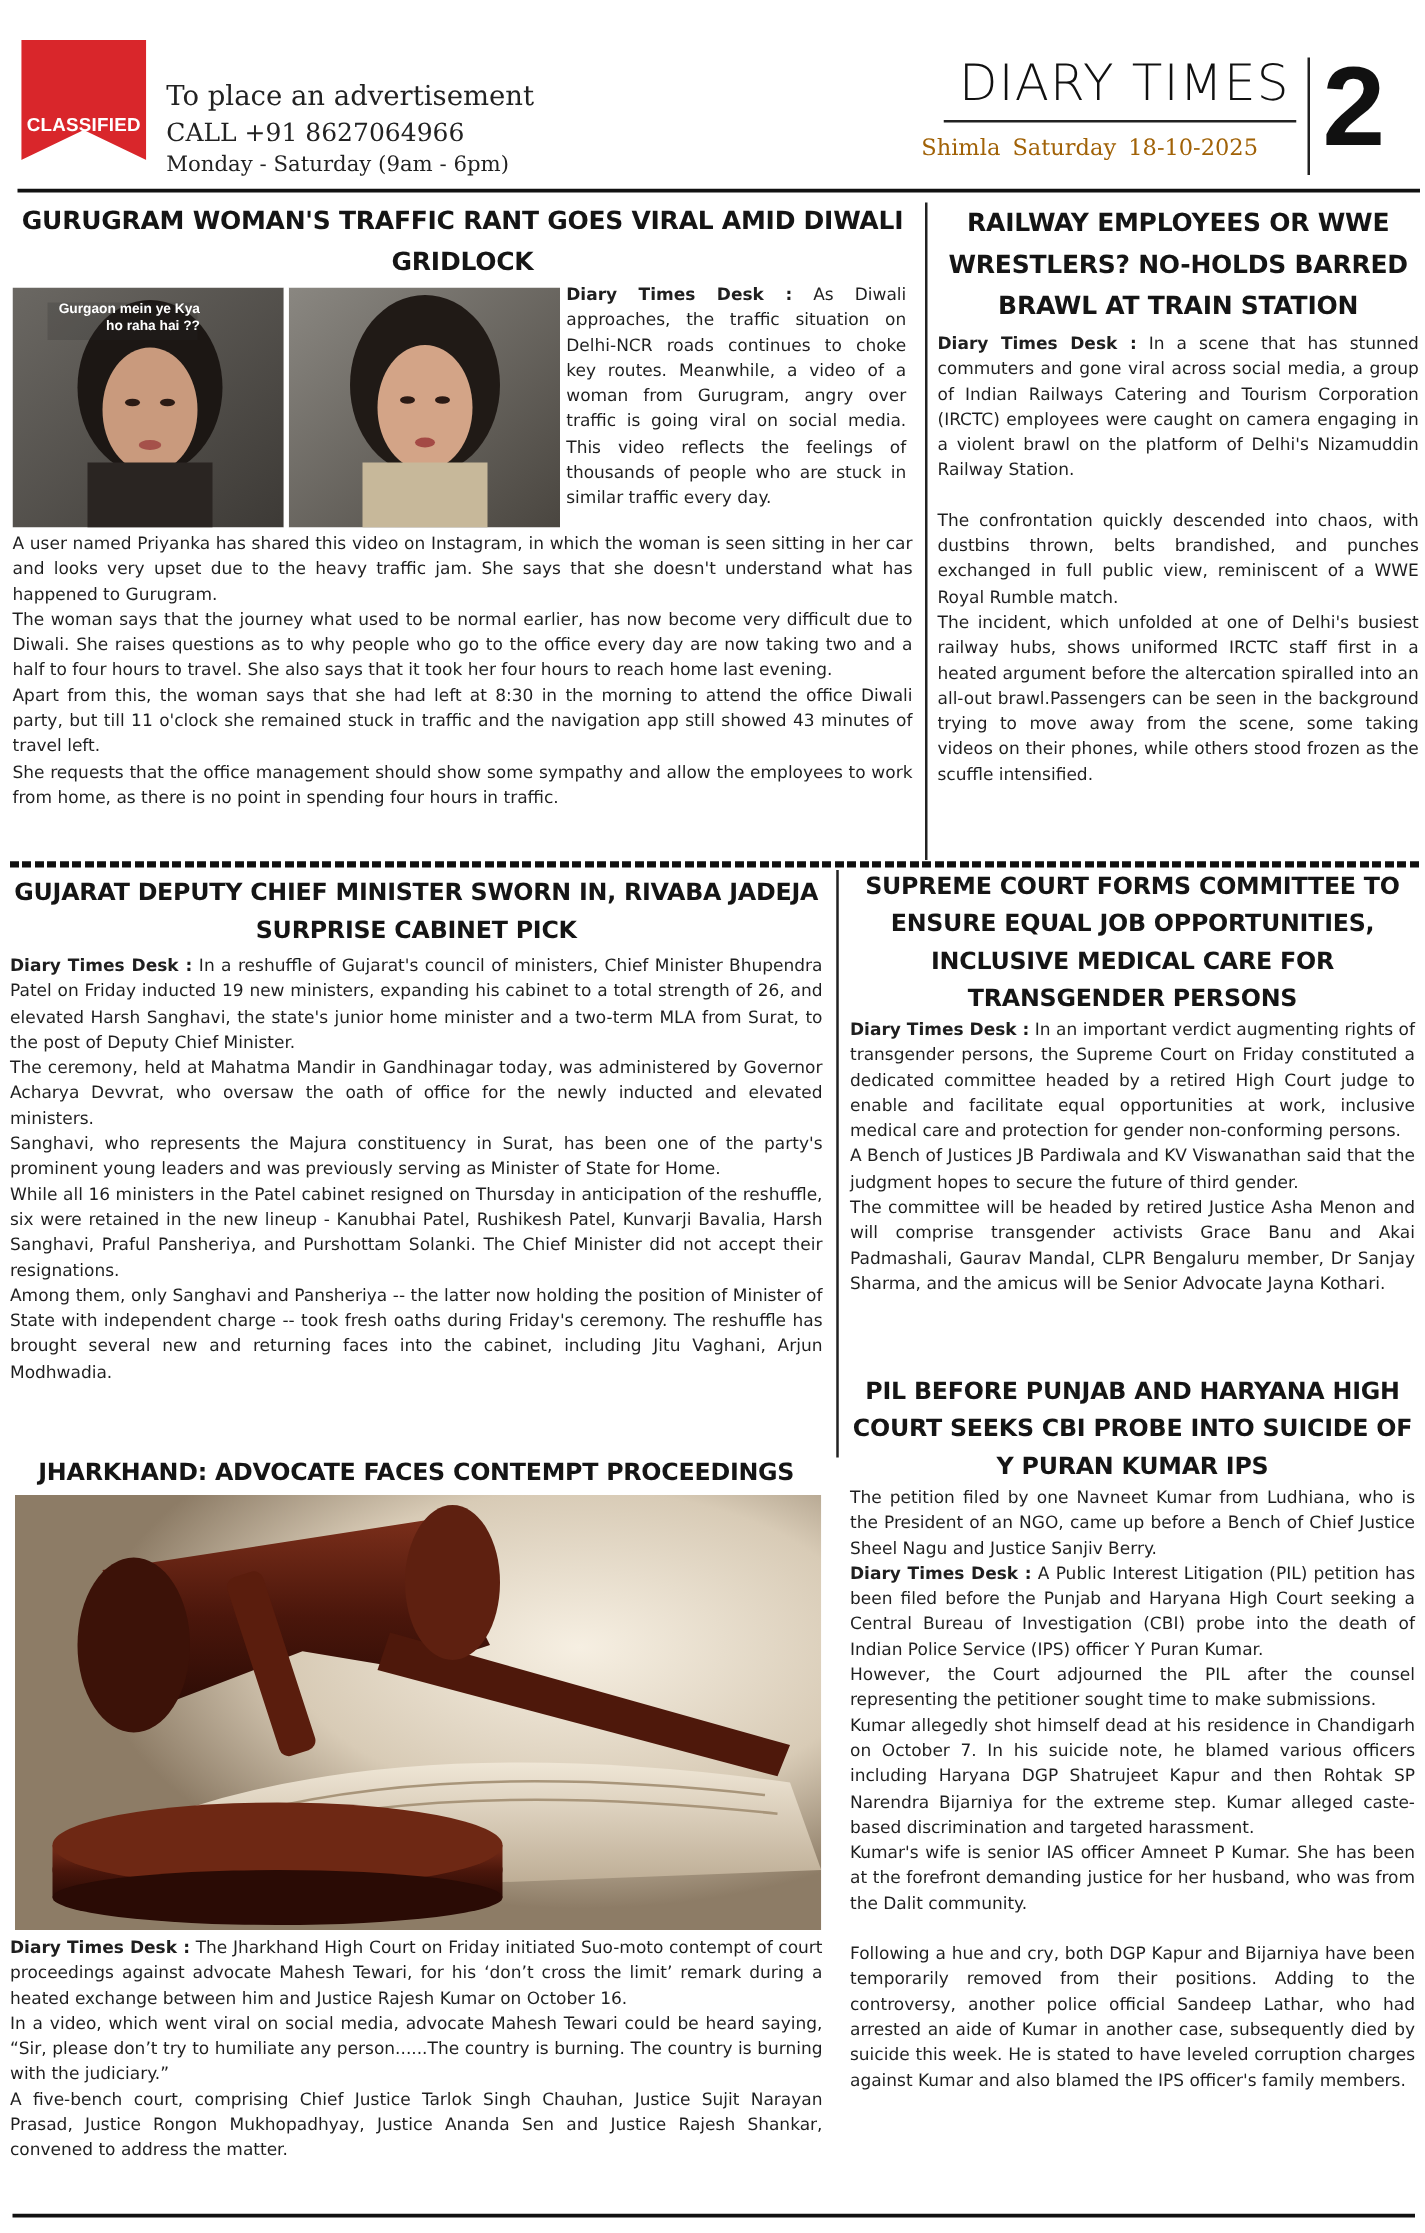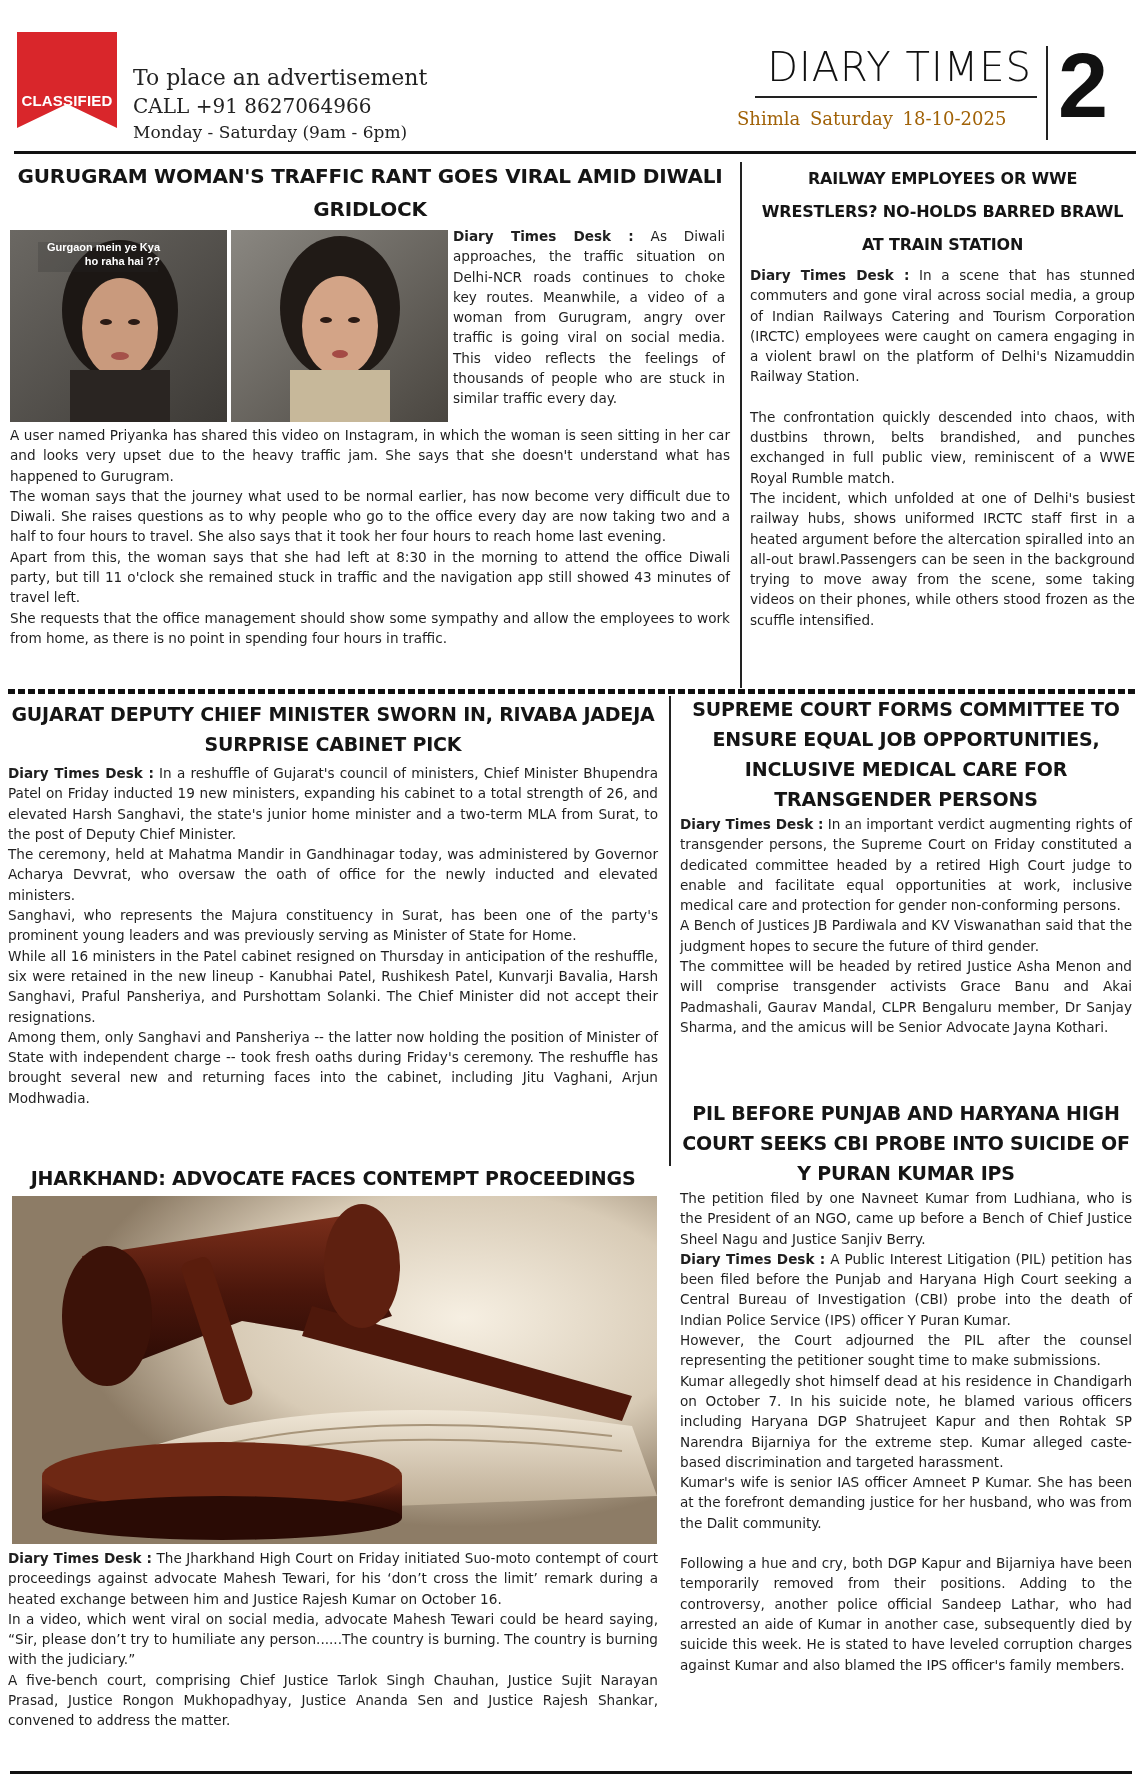--- a/index.html
+++ b/index.html
@@ -28,21 +28,21 @@
 
   .art1 { position: absolute; left: 10px; top: 160px; width: 720px; }
   .art1 .headline { font-size: 20px; line-height: 33px; }
   .photo1 { position: absolute; left: 10px; top: 230px; width: 438px; height: 192px; }
   .art1-lead { position: absolute; left: 453px; top: 226px; width: 272px; }
   .art1-rest { position: absolute; left: 10px; top: 425px; width: 720px; }
 
   .col-divider { position: absolute; background: #222; width: 2px; }
 
   .art2 { position: absolute; left: 750px; top: 162px; width: 385px; }
-  .art2 .headline { font-size: 16px; line-height: 33px; }
+  .art2 .headline { font-size: 20px; line-height: 33px; }
   .art2 .body-text { margin-top: 4px; }
   .art2 .spacer { height: 20px; }
 
   .dash-rule { position: absolute; left: 8px; top: 689px; width: 1128px; height: 5px;
     background-image: repeating-linear-gradient(90deg, #111 0 7px, transparent 7px 10px); }
 
   .art3 { position: absolute; left: 8px; top: 699px; width: 650px; }
   .art3 .headline { font-size: 19px; line-height: 30px; }
   .art3 .body-text { margin-top: 4px; }
 

